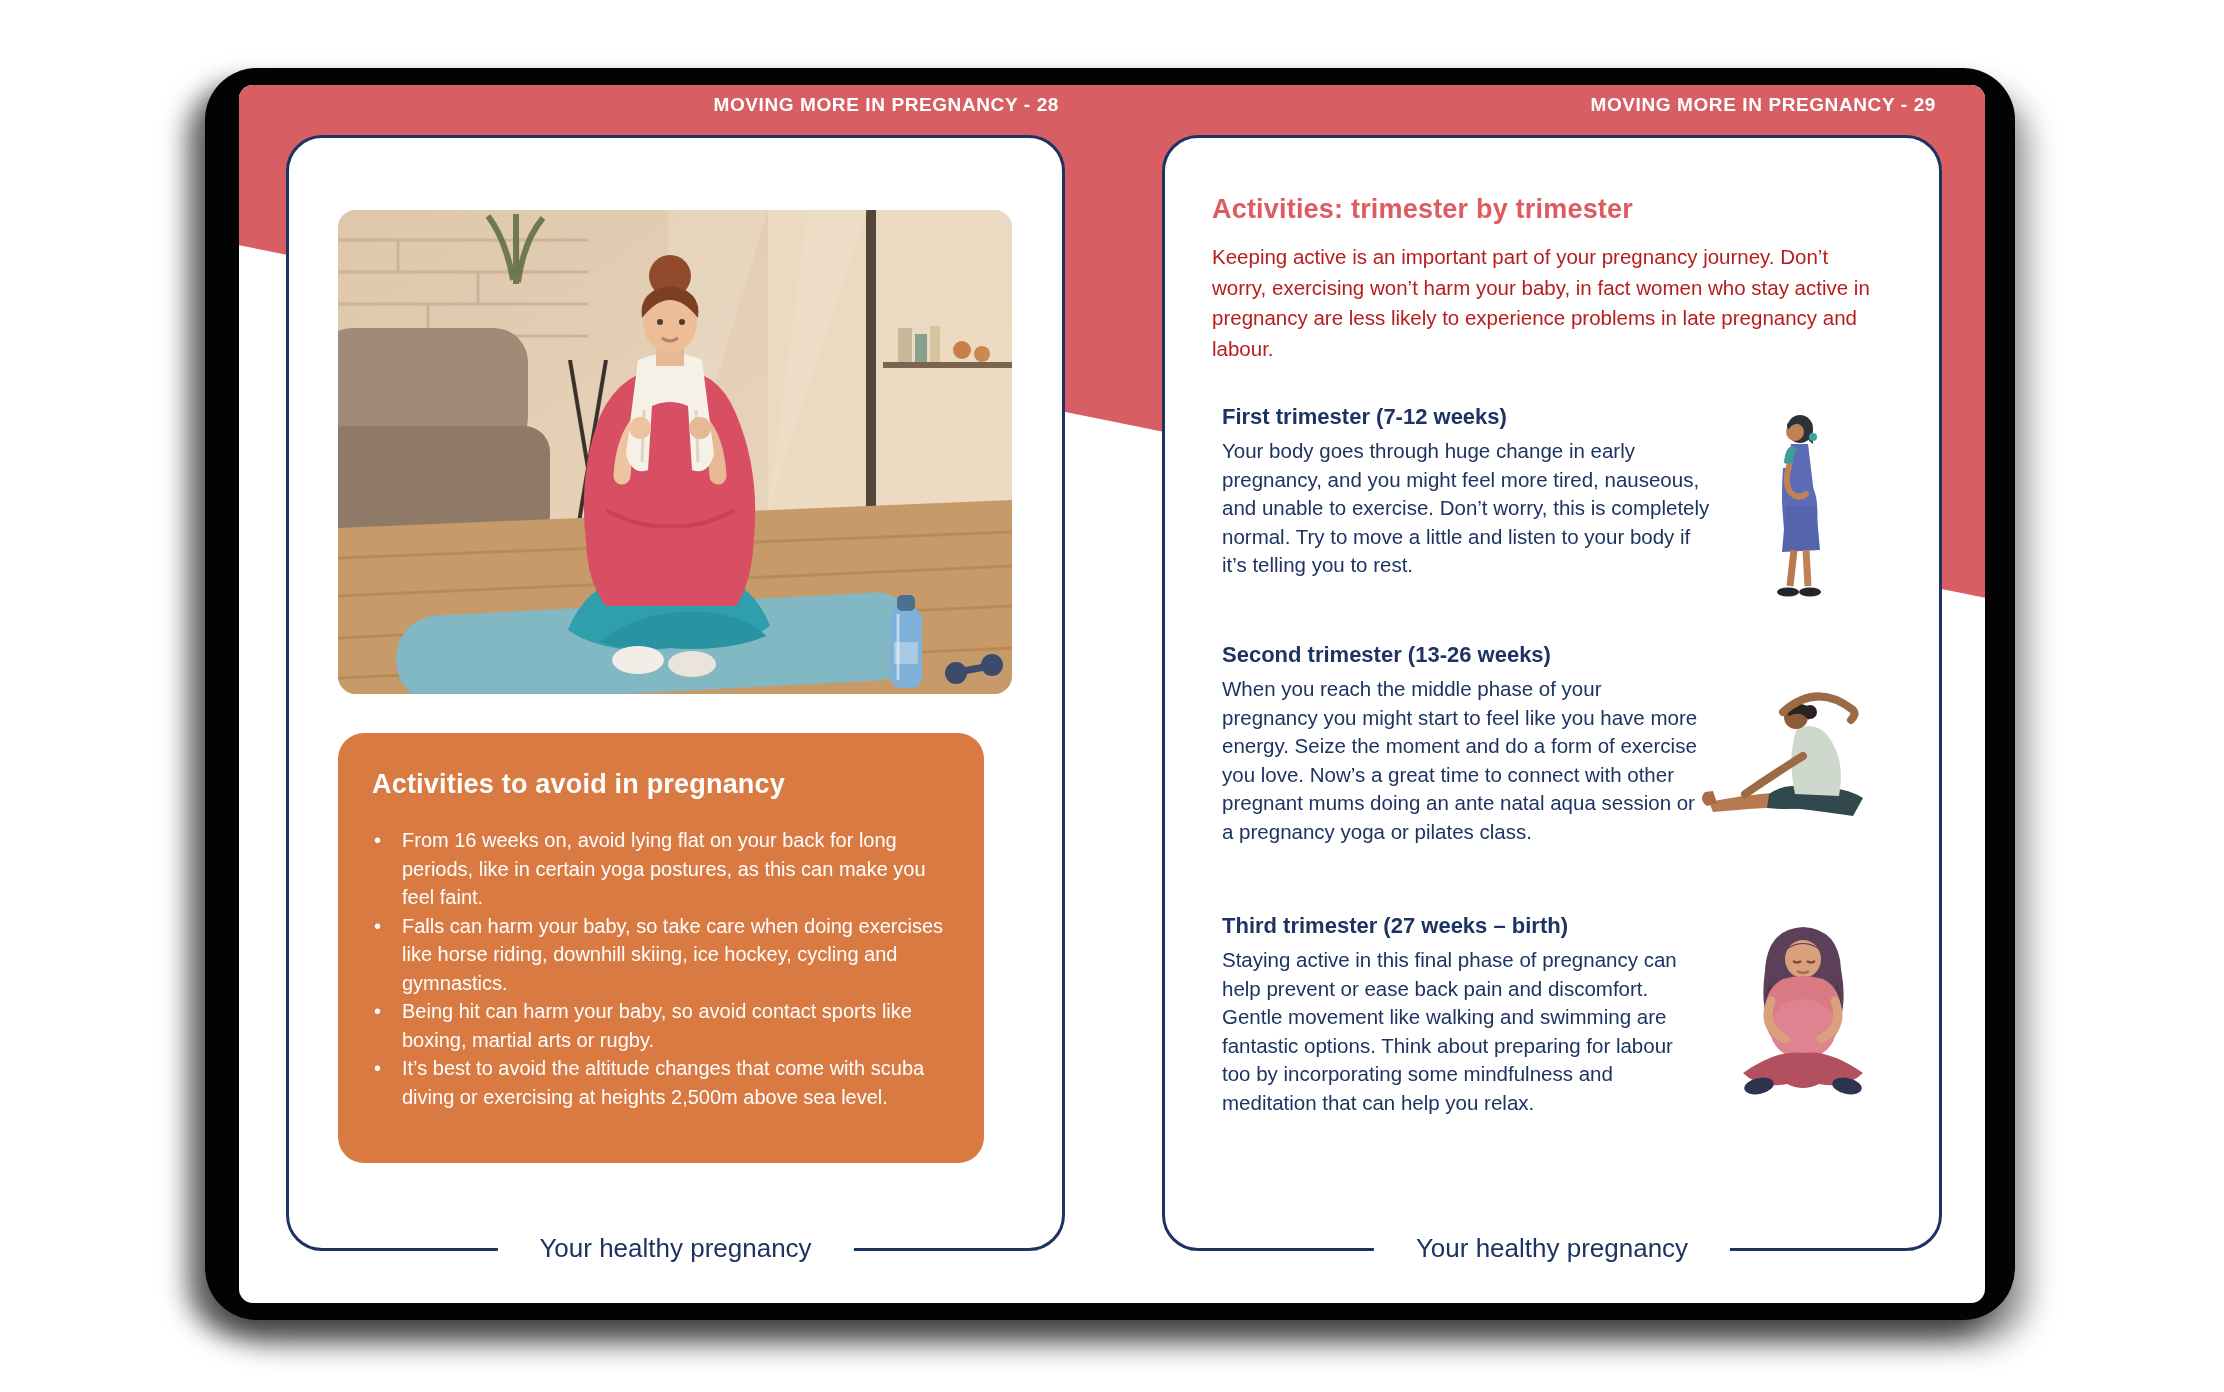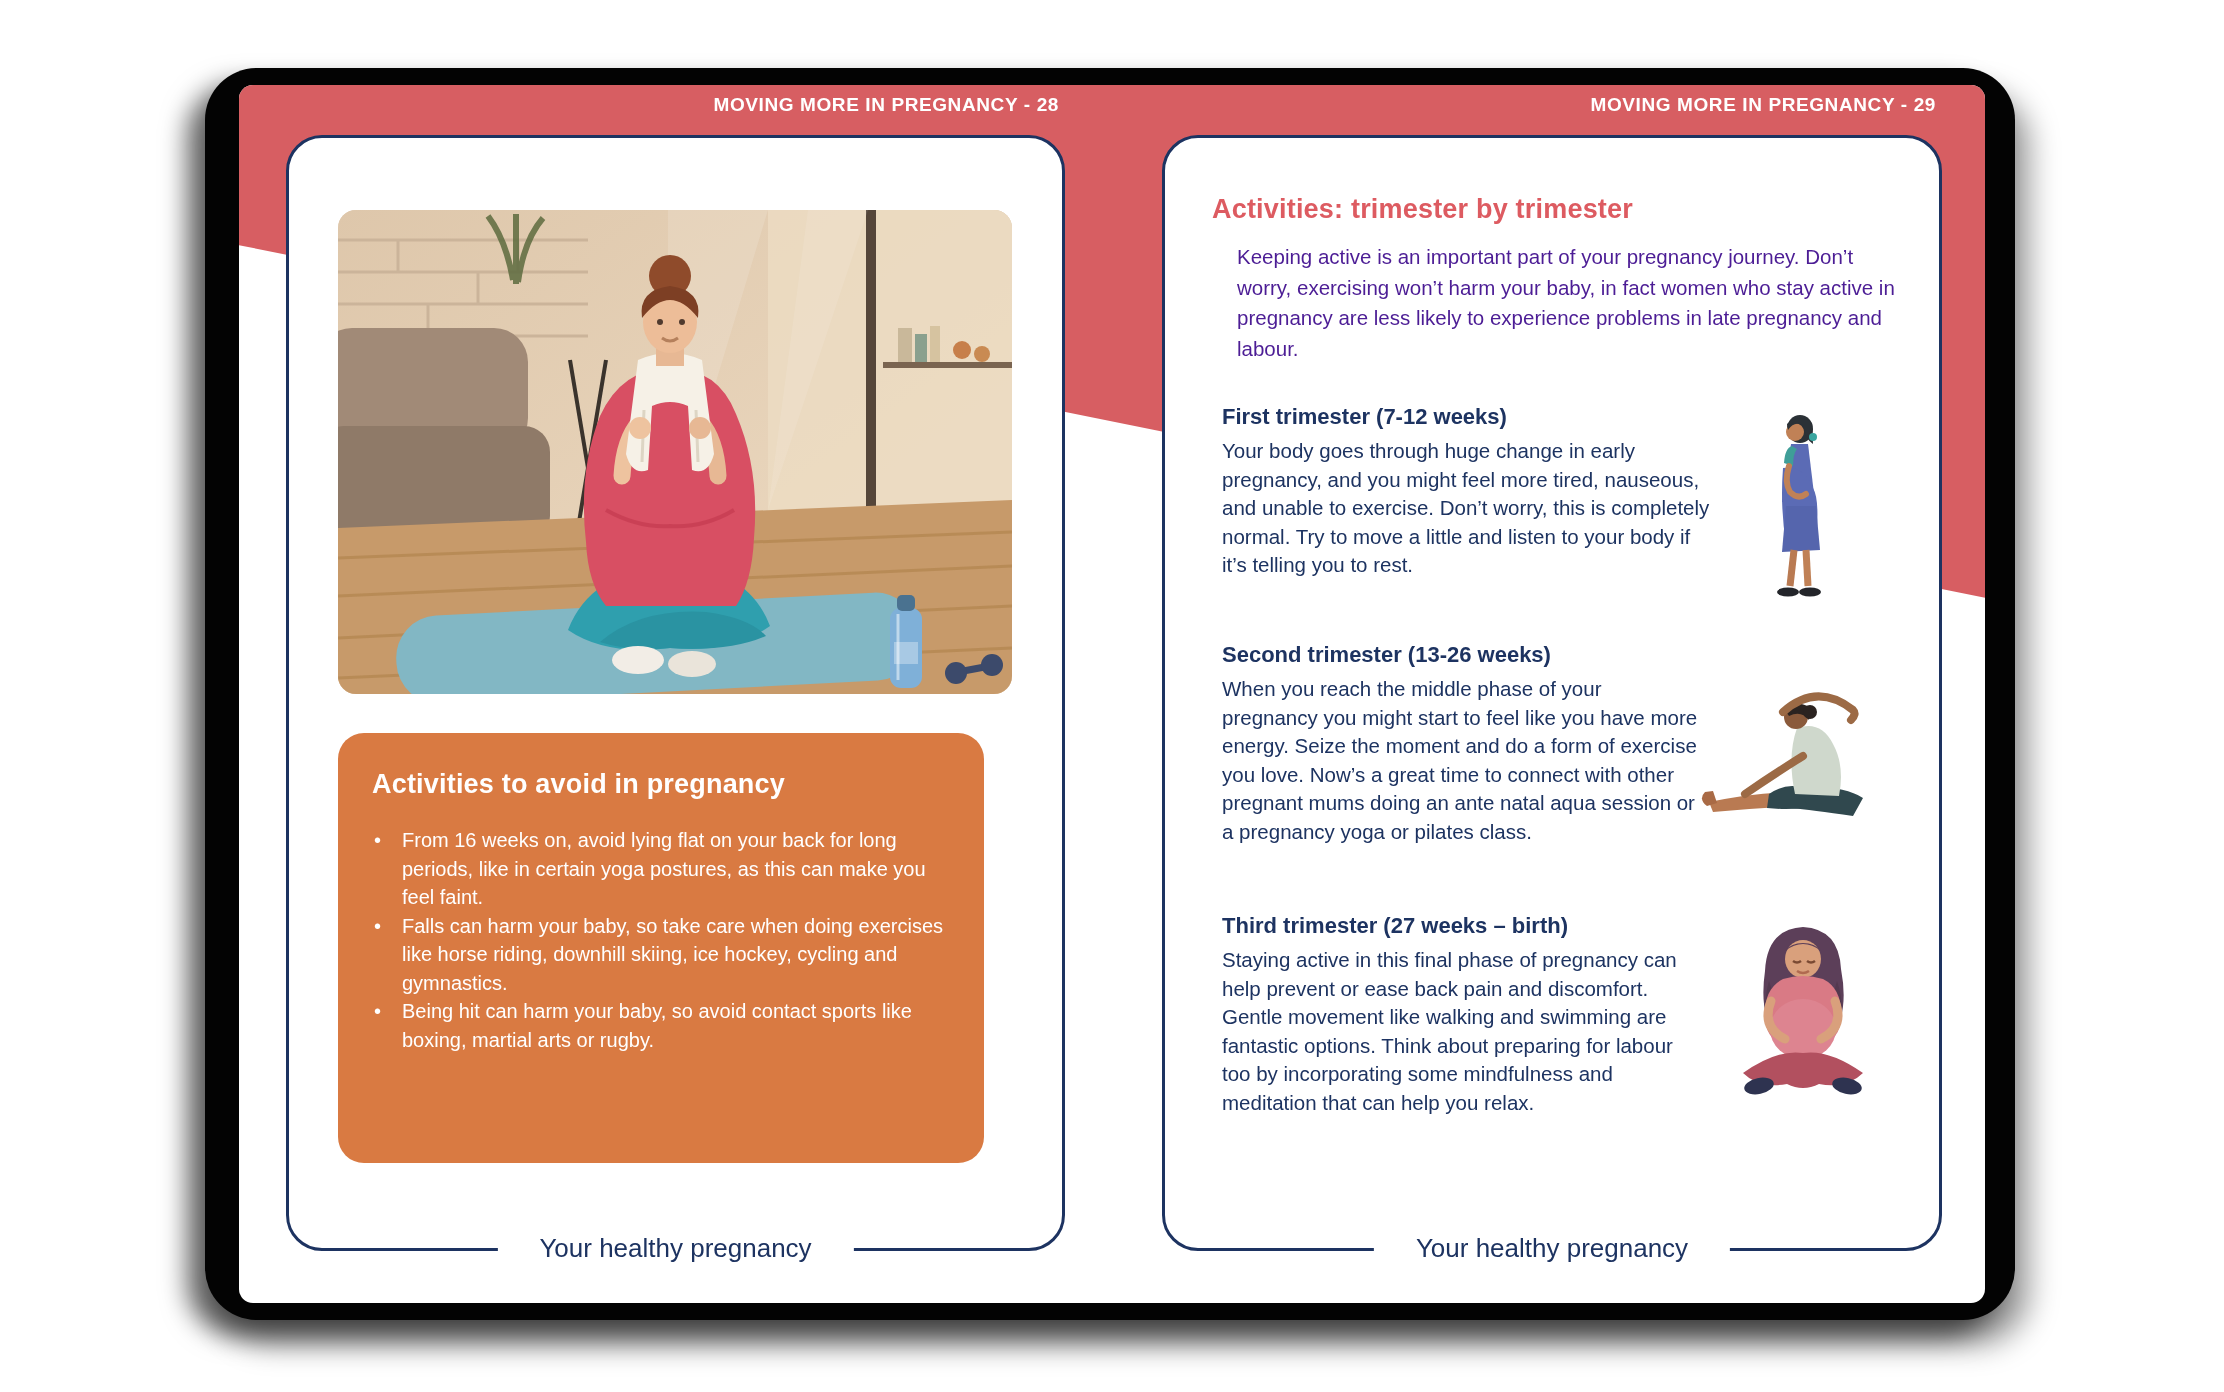--- a/index.html
+++ b/index.html
@@ -29,21 +29,21 @@
   .photo{position:absolute;left:49px;top:72px;width:674px;height:484px;border-radius:18px;overflow:hidden;background:#e3cdb4;}
   .avoid-box{position:absolute;left:49px;top:595px;width:646px;height:430px;border-radius:26px;background:#d97a42;
              color:#ffffff;box-sizing:border-box;padding:30px 24px 0 34px;}
   .avoid-title{font-size:27px;font-weight:bold;letter-spacing:.2px;margin:6px 0 26px 0;}
   .avoid-list{list-style:none;margin:0;padding:0;font-size:20px;line-height:28.5px;}
   .avoid-list li{position:relative;padding-left:30px;}
   .avoid-list li::before{content:"\2022";position:absolute;left:2px;top:0;}
 
   
   .rp-title{position:absolute;left:47px;top:56px;font-size:27px;font-weight:bold;color:#dd5b61;letter-spacing:.2px;}
-  .rp-intro{position:absolute;left:47px;top:104px;width:662px;font-size:20.5px;line-height:30.5px;color:#4c1d95;margin-left:25px;}
+  .rp-intro{position:absolute;left:47px;top:104px;width:662px;font-size:20.5px;line-height:30.5px;color:#b91c1c;}
   .section{position:absolute;left:57px;color:#1d3361;}
   .sec-1{top:266px;}
   .sec-2{top:504px;}
   .sec-3{top:775px;}
   .sec-heading{font-size:22px;font-weight:bold;margin:0 0 7px 0;}
   .sec-body{font-size:20.5px;line-height:28.6px;margin:0;}
   .sec-1 .sec-body{width:492px;}
   .sec-2 .sec-body{width:478px;}
   .sec-3 .sec-body{width:466px;}
   .illus{position:absolute;}
@@ -167,20 +167,21 @@
           </g>
         </svg>
       </div>
 
       <div class="avoid-box">
         <div class="avoid-title">Activities to avoid in pregnancy</div>
         <ul class="avoid-list">
           <li>From 16 weeks on, avoid lying flat on your back for long periods, like in certain yoga postures, as this can make you feel faint.</li>
           <li>Falls can harm your baby, so take care when doing exercises like horse riding, downhill skiing, ice hockey, cycling and gymnastics.</li>
           <li>Being hit can harm your baby, so avoid contact sports like boxing, martial arts or rugby.</li>
+          <li>It’s best to avoid the altitude changes that come with scuba diving or exercising at heights 2,500m above sea level.</li>
         </ul>
       </div>
 
       <div class="footer-label">Your healthy pregnancy</div>
     </div>
 
     <div class="card card-right">
 
       <div class="rp-title">Activities: trimester by trimester</div>
       <div class="rp-intro">Keeping active is an important part of your pregnancy journey. Don’t worry, exercising won’t harm your baby, in fact women who stay active in pregnancy are less likely to experience problems in late pregnancy and labour.</div>

